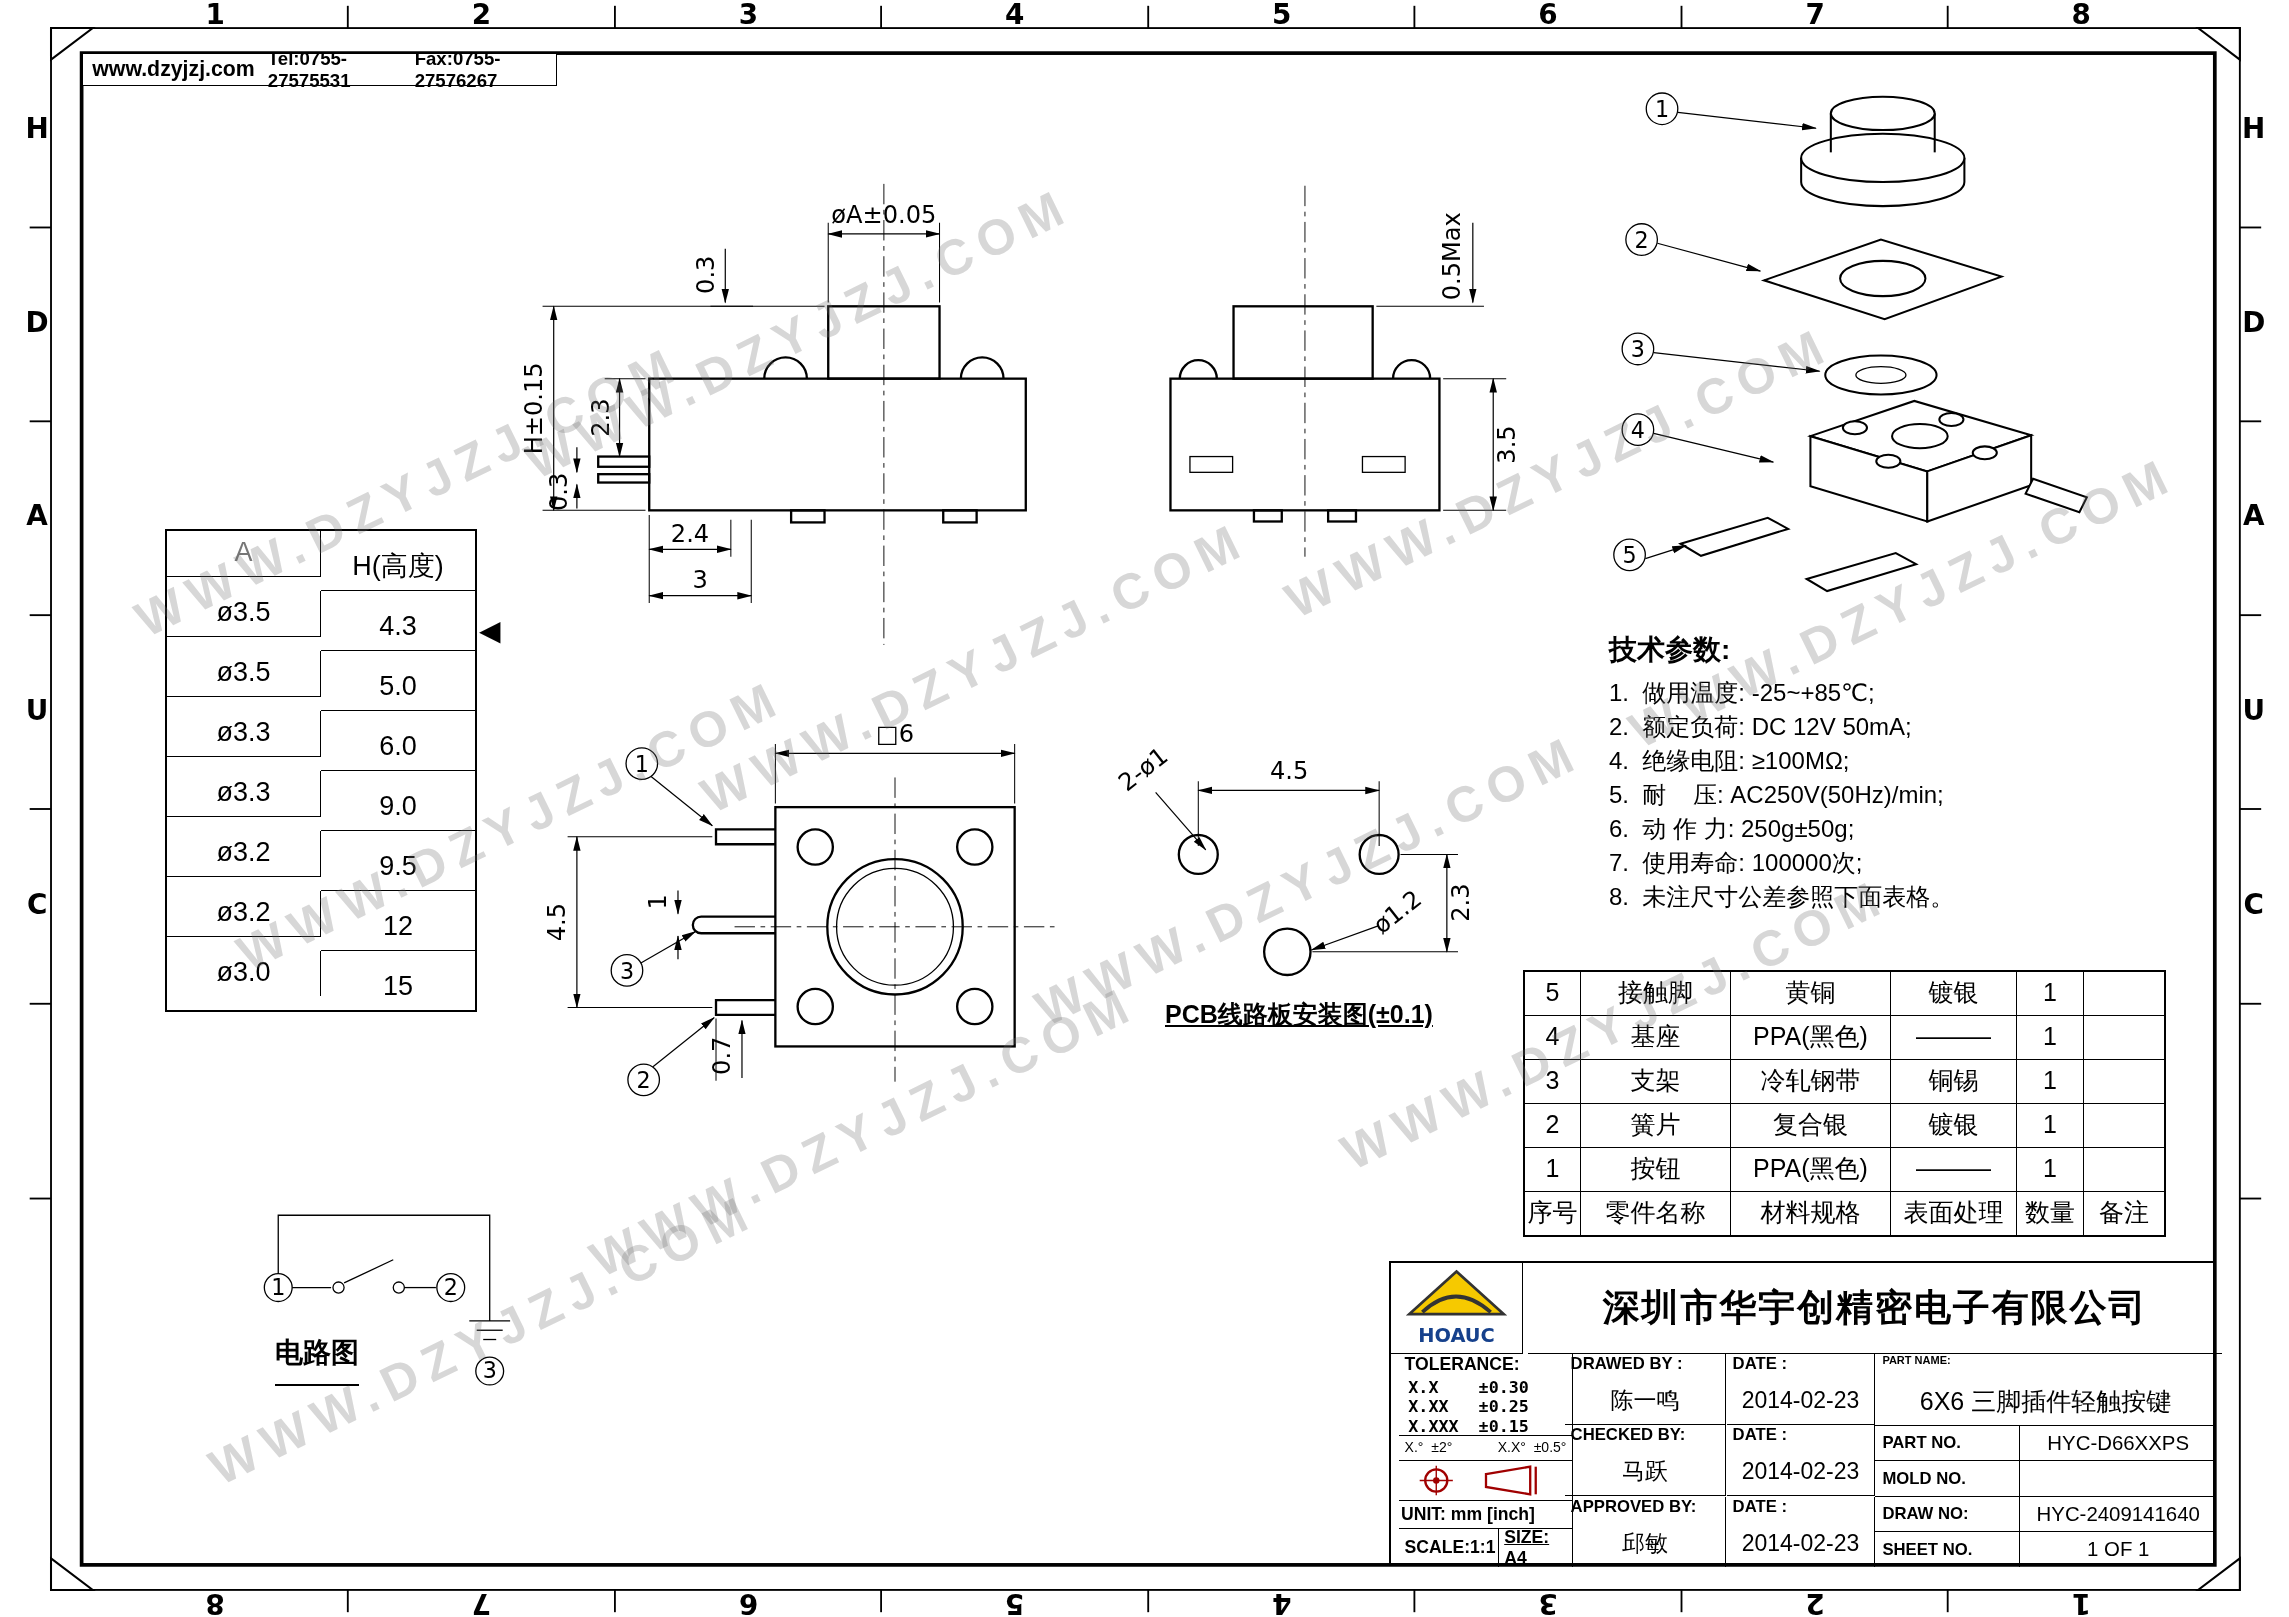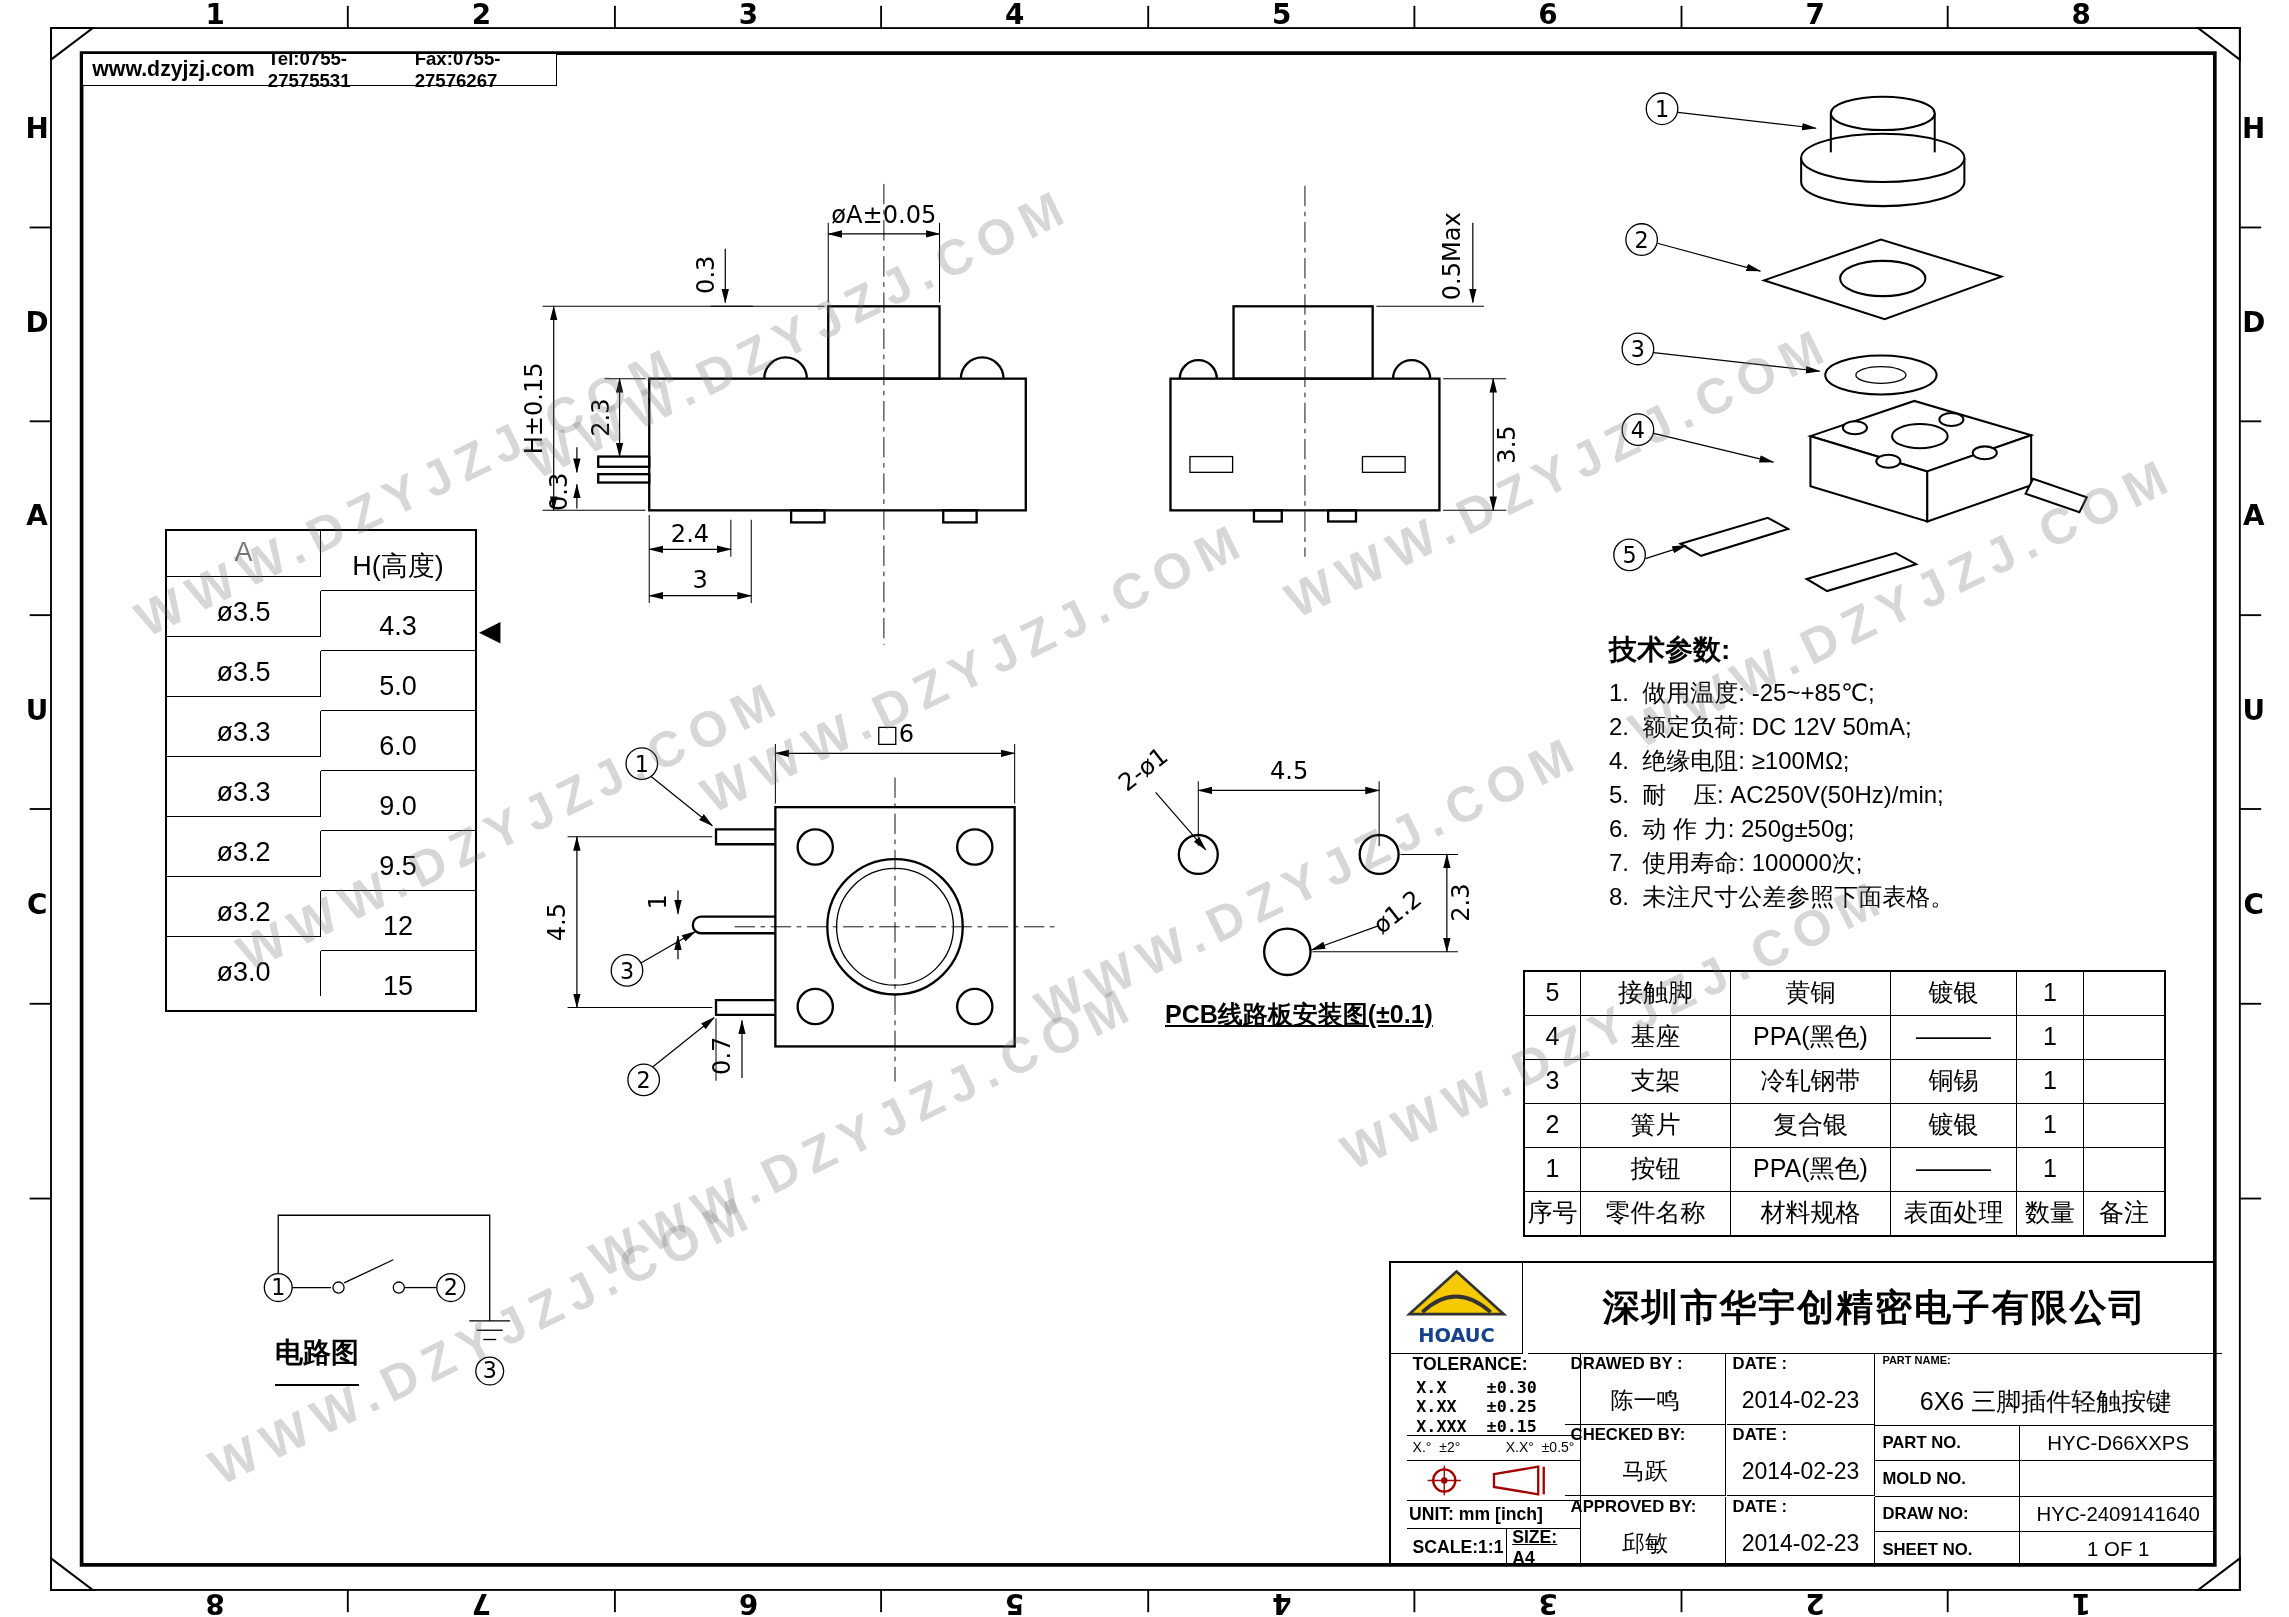--- a/index.html
+++ b/index.html
@@ -39,21 +39,21 @@
   
   .bom{left:1523px;top:970px;border:2.3px solid #000;display:grid;grid-template-columns:56px 150px 160px 126px 67px 80px;background:transparent;}
   .bc{height:43px;line-height:41px;text-align:center;font-size:25px;border-right:1.5px solid #000;border-bottom:1.5px solid #000;}
   .bc.lc{border-right:none;}
   .bc.lr{border-bottom:none;}
   
   .tb{left:1389px;top:1261px;width:826px;height:304px;border:2.8px solid #000;background:#fff;}
   .tb .cell{position:absolute;box-sizing:border-box;}
   .tb-logo{left:0;top:0;width:132px;height:91px;border-right:1.9px solid #000;border-bottom:1.9px solid #000;display:flex;align-items:center;justify-content:center;}
   .tb-co{left:137px;top:0;width:694px;height:91px;border-bottom:1.9px solid #000;display:flex;align-items:center;justify-content:center;font-size:37px;font-weight:bold;letter-spacing:1.9px;}
-  .tb-tol{left:16px;top:91px;width:174px;height:213px;border-right:1.9px solid #000;display:flex;flex-direction:column;}
+  .tb-tol{left:8px;top:91px;width:174px;height:213px;border-right:1.9px solid #000;display:flex;flex-direction:column;}
   .t-title{height:24px;font-size:17.6px;font-weight:bold;padding-left:5.6px;}
   .t-line{height:19.5px;font-size:16.7px;font-weight:bold;padding-left:9.3px;white-space:pre;font-family:"DejaVu Sans Mono","Liberation Mono",monospace;}
   .t-ang{height:22px;border-top:1.4px solid #000;font-size:14px;font-weight:normal;display:flex;justify-content:space-between;padding:2.8px 5.6px 0 5.6px;white-space:pre;}
   .t-sym{height:41px;border-top:1.4px solid #000;display:flex;align-items:center;justify-content:space-around;}
   .t-unit{height:28px;border-top:1.4px solid #000;font-size:17.6px;font-weight:bold;display:flex;align-items:center;padding-left:2px;}
   .t-scale{height:38px;border-top:1.4px solid #000;display:flex;}
   .t-scale span{display:flex;align-items:center;font-size:17.6px;font-weight:bold;padding-left:5.6px;}
   .t-scale .s1{width:93px;}
   .t-scale .s2{flex:1;border-left:1.9px solid #000;text-decoration:underline;}
   .kcell{position:absolute;box-sizing:border-box;border-right:1.9px solid #000;border-bottom:1.9px solid #000;}

